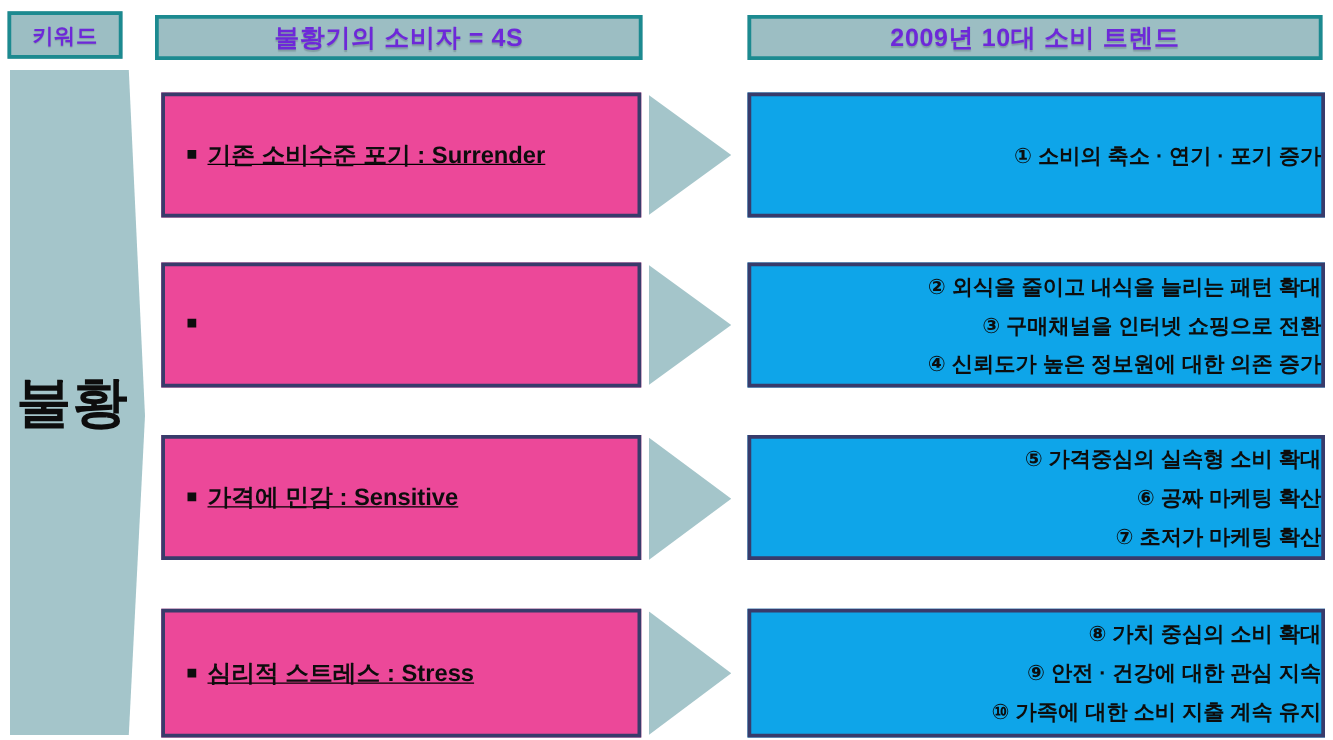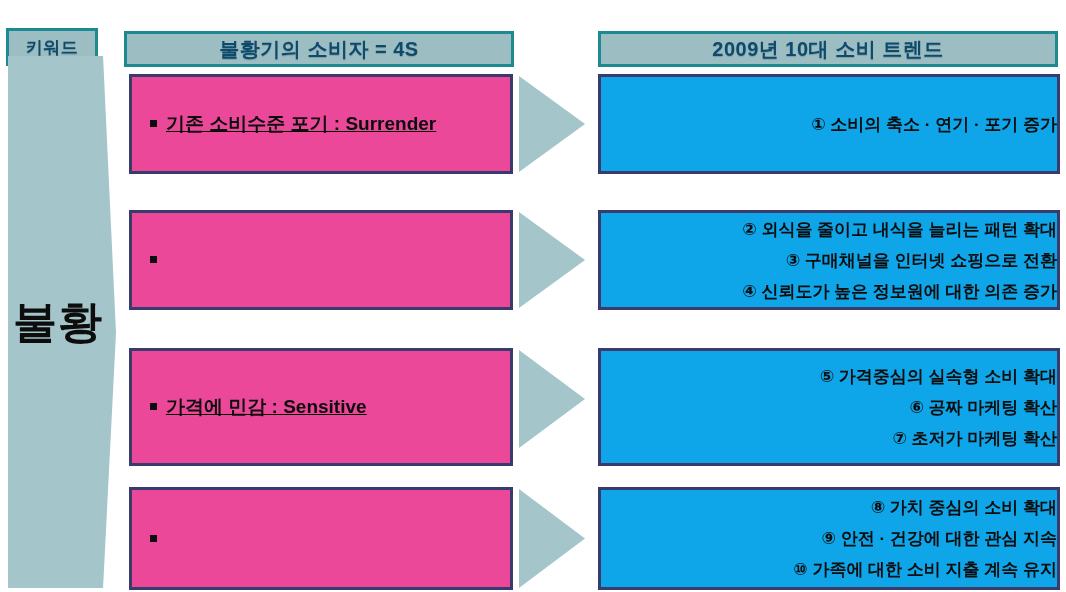--- a/index.html
+++ b/index.html
@@ -17,25 +17,24 @@
 
   
   .hdr {
     position: absolute;
     background: #9CBEC3;
     border: 3px solid #1C8A90;
     box-sizing: border-box;
     display: flex;
     align-items: center;
     justify-content: center;
-    color: #0c4a6e;
+    color: #6d28d9;
     font-weight: bold;
     letter-spacing: 0.5px;
     text-shadow: 0 1px 1px rgba(0,0,0,0.18);
-    margin-top: 19px;
   }
   #hdr-keyword {
     left: 6px;  top: 9px;  width: 92px;  height: 38px;
     font-size: 17px;
   }
   #hdr-mid {
     left: 124px; top: 12px; width: 390px; height: 36px;
     font-size: 20px;
   }
   #hdr-right {
@@ -125,21 +124,21 @@
     color: #0d0d0d;
     line-height: 1.0;
     padding: 7px 0;
     white-space: nowrap;
   }
   .t-box.single .t-item { padding: 0; }
 
   
   .row1 { top: 74px;  height: 100px; }
   .row2 { top: 210px; height: 100px; }
-  .row3 { top: 348px; height: 118px; }
+  .row3 { top: 348px; height: 100px; }
   .row4 { top: 487px; height: 103px; }
 
   .arrow.row1 { top: 76px;  height: 96px; }
   .arrow.row2 { top: 212px; height: 96px; }
   .arrow.row3 { top: 350px; height: 98px; }
   .arrow.row4 { top: 489px; height: 99px; }
 </style>
 </head>
 <body>
 
@@ -187,21 +186,21 @@
 </div>
 <div class="arrow row3"></div>
 <div class="t-box row3">
   <div class="t-item">⑤ 가격중심의 실속형 소비 확대</div>
   <div class="t-item">⑥ 공짜 마케팅 확산</div>
   <div class="t-item">⑦ 초저가 마케팅 확산</div>
 </div>
 
 <div class="s-box row4">
   <div class="s-text">
-    <span class="s-bullet"></span>
+    <span class="s-bullet"></span><span>심리적 스트레스 : Stress</span>
   </div>
 </div>
 <div class="arrow row4"></div>
 <div class="t-box row4">
   <div class="t-item">⑧ 가치 중심의 소비 확대</div>
   <div class="t-item">⑨ 안전 · 건강에 대한 관심 지속</div>
   <div class="t-item">⑩ 가족에 대한 소비 지출 계속 유지</div>
 </div>
 
 </body></html>

